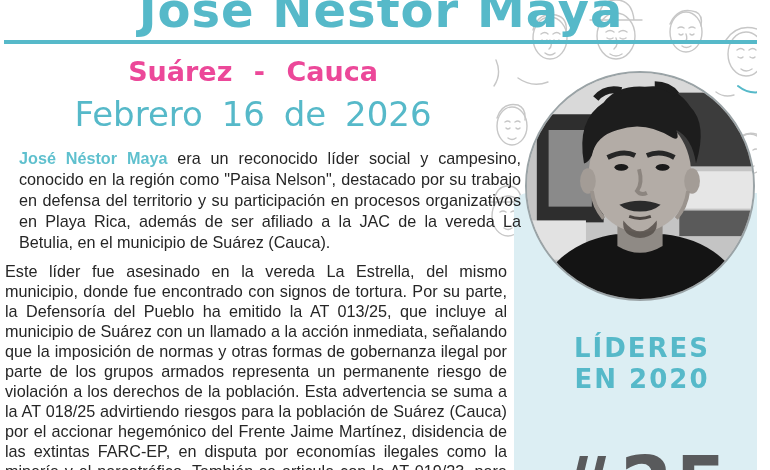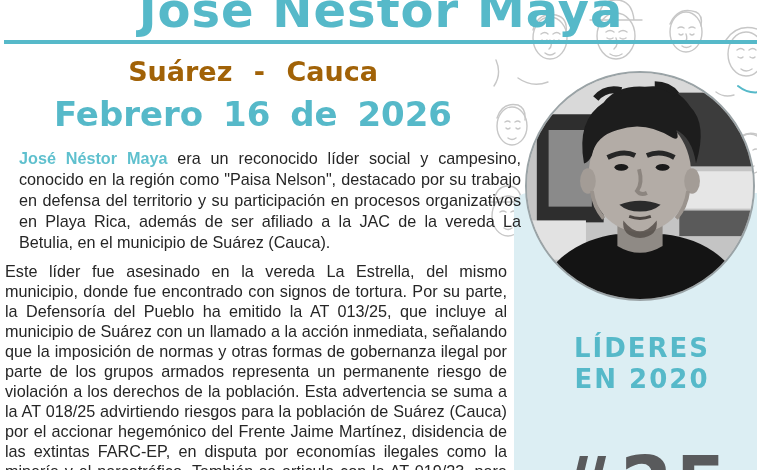--- a/index.html
+++ b/index.html
@@ -12,25 +12,25 @@
   
   .victim-title{
     position:absolute;top:-10px;left:0;width:762px;text-align:center;z-index:3;
     font-family:"DejaVu Sans",sans-serif;font-weight:bold;font-size:48px;line-height:40px;
     color:#56b9c9;letter-spacing:1px;white-space:nowrap;
   }
   .divider{position:absolute;left:4px;top:40px;width:757px;height:4px;background:#56b9c9;z-index:3;}
   .location-heading{
     position:absolute;top:55px;left:0;width:506px;text-align:center;z-index:3;
     font-family:"DejaVu Sans",sans-serif;font-weight:bold;font-size:27px;line-height:34px;
-    color:#a16207;word-spacing:12px;
+    color:#ec4899;word-spacing:12px;
   }
   .date-heading{
     position:absolute;top:93px;left:0;width:506px;text-align:center;z-index:3;
-    font-family:"DejaVu Sans",sans-serif;font-weight:bold;font-size:34px;line-height:42px;
+    font-family:"DejaVu Sans",sans-serif;font-weight:normal;font-size:34px;line-height:42px;
     color:#56b9c9;word-spacing:8px;
   }
   .body-par{
     position:absolute;left:5px;width:502px;z-index:3;
     font-size:16.2px;line-height:21px;color:#262626;text-align:justify;
   }
   #paragraph-1{top:148px;margin-left:14px;}
   #paragraph-2{top:261px;line-height:20px;}
   .lead-teal{color:#5fc0ce;font-weight:bold;}
   

